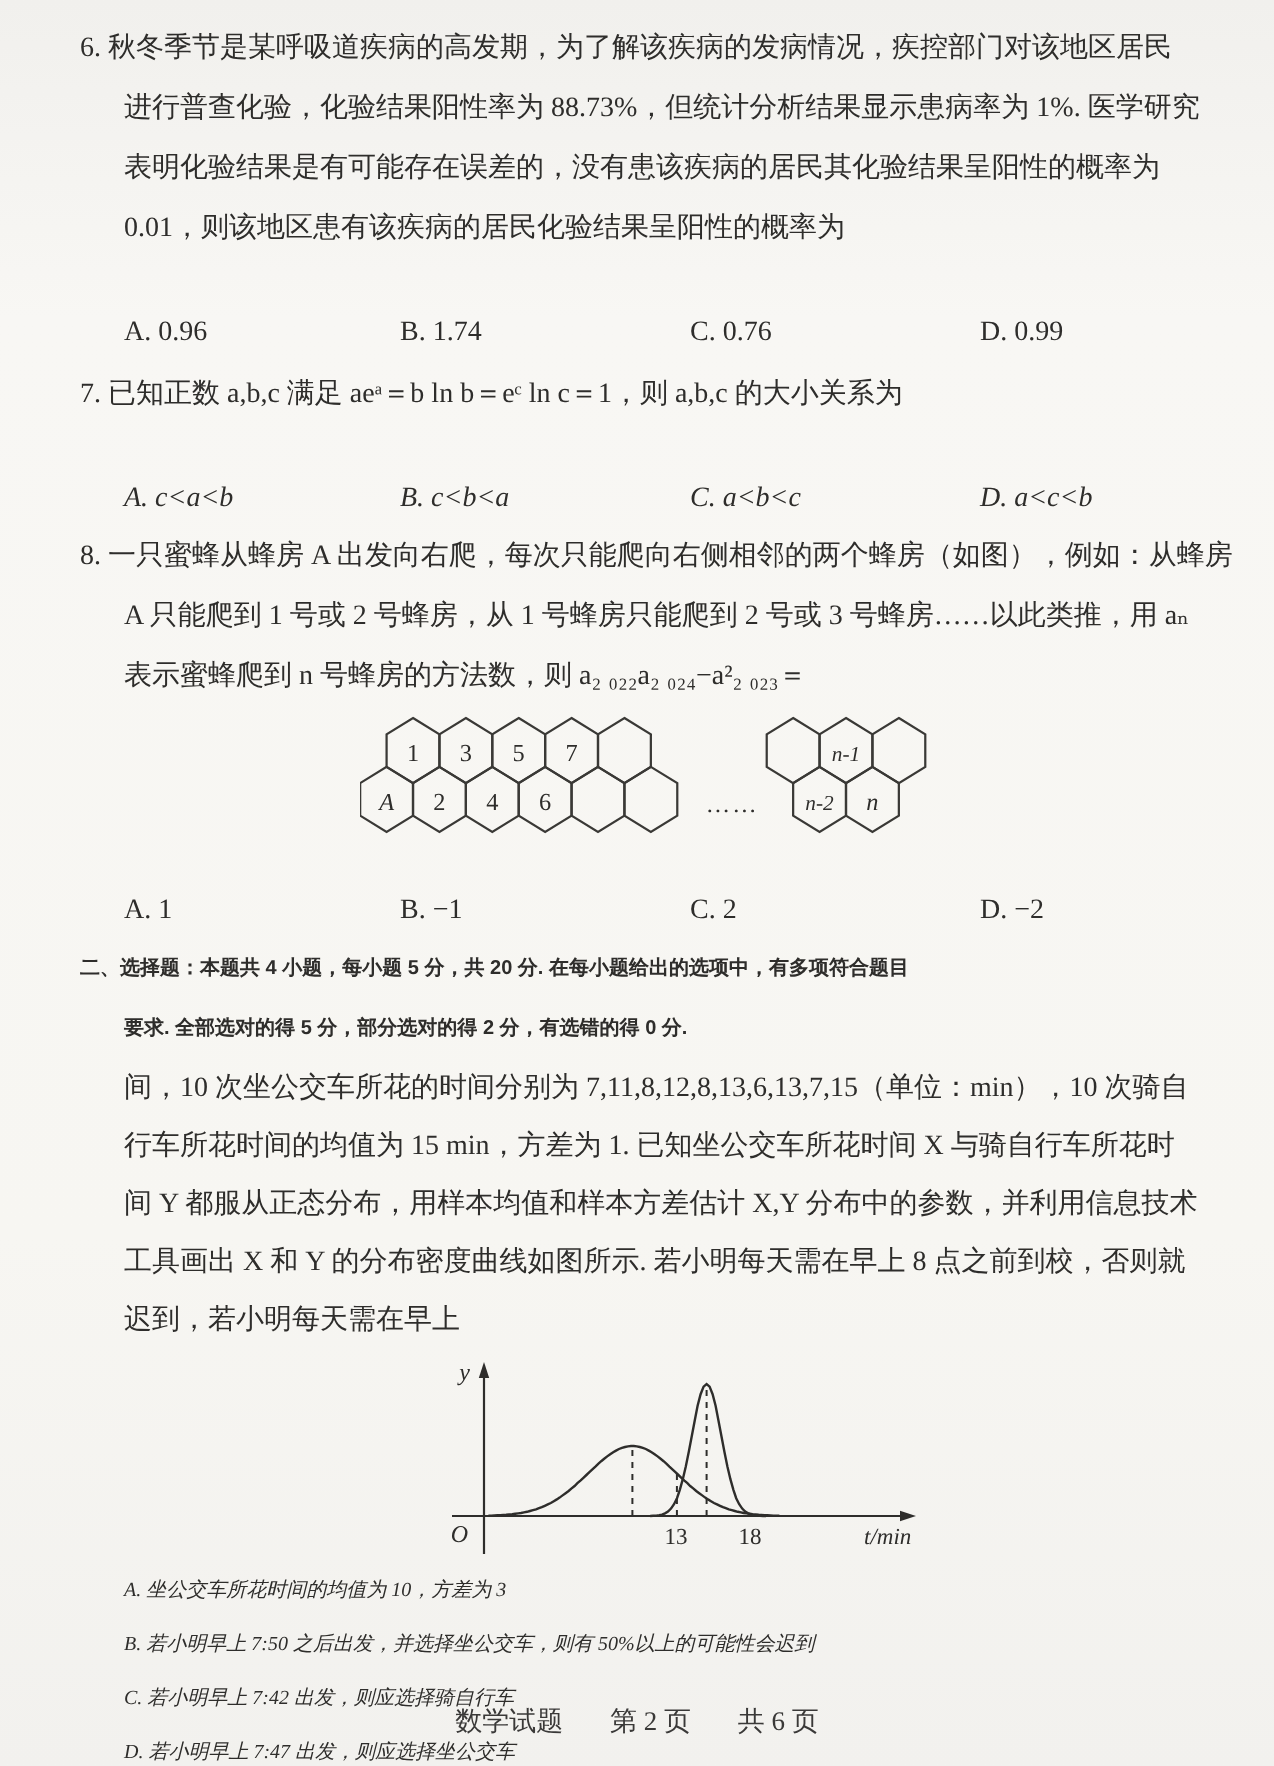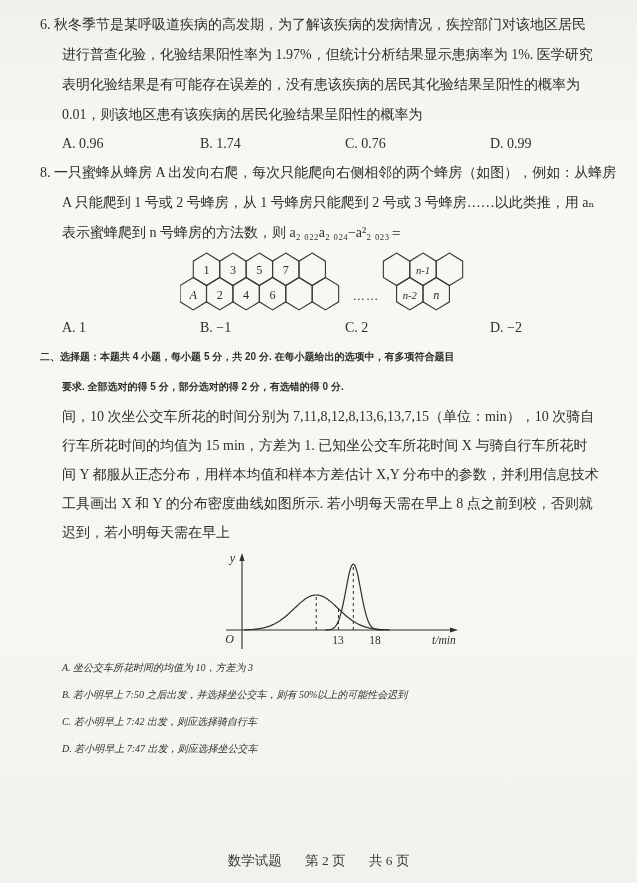--- a/index.html
+++ b/index.html
@@ -6,48 +6,57 @@
   body{
     width:637px;height:883px;overflow:hidden;
     background:linear-gradient(180deg,#f1f0ed 0%,#f8f7f4 18%,#f7f6f2 70%,#f2f1ee 100%);
     font-family:"Liberation Serif","DejaVu Serif",serif;
     color:#2e2d2b;
   }
   .page{position:relative;box-sizing:border-box;width:637px;height:883px;padding:10px 26px 0 40px;}
   .qline{font-size:14px;line-height:30px;white-space:nowrap;}
   .qline.cont{padding-left:22px;}
   .opt-row{display:grid;grid-template-columns:138px 145px 145px auto;margin-left:22px;
-           font-size:14px;line-height:28px;white-space:nowrap;}
+           font-size:14px;line-height:28px;white-space:nowrap;margin-top:23px;}
   .sec-head .qline{font-family:"Liberation Sans","DejaVu Sans",sans-serif;font-weight:700;font-size:10px;}
   .fig8-wrap{margin:3px 0 1px 140px;height:62px;}
   .fig9-wrap{margin:2px 0 0 164px;height:105px;}
   .opt-col{font-size:10px;line-height:27px;margin-left:22px;white-space:nowrap;font-style:italic;}
   .footer{position:absolute;left:0;right:0;bottom:13px;text-align:center;font-size:13.5px;color:#3a3938;}
   .footer span{margin:0 10px;}
   svg text{fill:#2e2d2b;}
   .ital{font-style:italic;}
 </style>
 </head>
 <body>
 
 <div class="page">
 
   <div>
     <div class="qline">6. 秋冬季节是某呼吸道疾病的高发期，为了解该疾病的发病情况，疾控部门对该地区居民</div>
-    <div class="qline cont">进行普查化验，化验结果阳性率为 1.97%，但统计分析结果显示患病率为 1%. 医学研究</div>
+    <div class="qline cont">进行普查化验，化验结果阳性率为 88.73%，但统计分析结果显示患病率为 1%. 医学研究</div>
     <div class="qline cont">表明化验结果是有可能存在误差的，没有患该疾病的居民其化验结果呈阳性的概率为</div>
     <div class="qline cont">0.01，则该地区患有该疾病的居民化验结果呈阳性的概率为</div>
     <div class="opt-row">
       <span>A. 0.96</span>
       <span>B. 1.74</span>
       <span>C. 0.76</span>
       <span>D. 0.99</span>
     </div>
   </div>
 
+  <div style="margin-top:2px;">
+    <div class="qline">7. 已知正数 a,b,c 满足 aeᵃ＝b ln b＝eᶜ ln c＝1，则 a,b,c 的大小关系为</div>
+    <div class="opt-row ital">
+      <span>A. c&lt;a&lt;b</span>
+      <span>B. c&lt;b&lt;a</span>
+      <span>C. a&lt;b&lt;c</span>
+      <span>D. a&lt;c&lt;b</span>
+    </div>
+  </div>
 
   <div>
     <div class="qline">8. 一只蜜蜂从蜂房 A 出发向右爬，每次只能爬向右侧相邻的两个蜂房（如图），例如：从蜂房</div>
     <div class="qline cont">A 只能爬到 1 号或 2 号蜂房，从 1 号蜂房只能爬到 2 号或 3 号蜂房……以此类推，用 aₙ</div>
     <div class="qline cont">表示蜜蜂爬到 n 号蜂房的方法数，则 a₂ ₀₂₂a₂ ₀₂₄−a²₂ ₀₂₃＝</div>
     <div class="fig8-wrap">
       <svg id="fig8" width="300" height="62" viewBox="0 0 295 61">
           <polygon points="26,2 39,10 39,26 26,34 13,26 13,10" fill="none" stroke="#3a3936" stroke-width="1.1"></polygon>
           <text x="26" y="23" font-size="12" text-anchor="middle">1</text>
           <polygon points="52,2 65,10 65,26 52,34 39,26 39,10" fill="none" stroke="#3a3936" stroke-width="1.1"></polygon>

